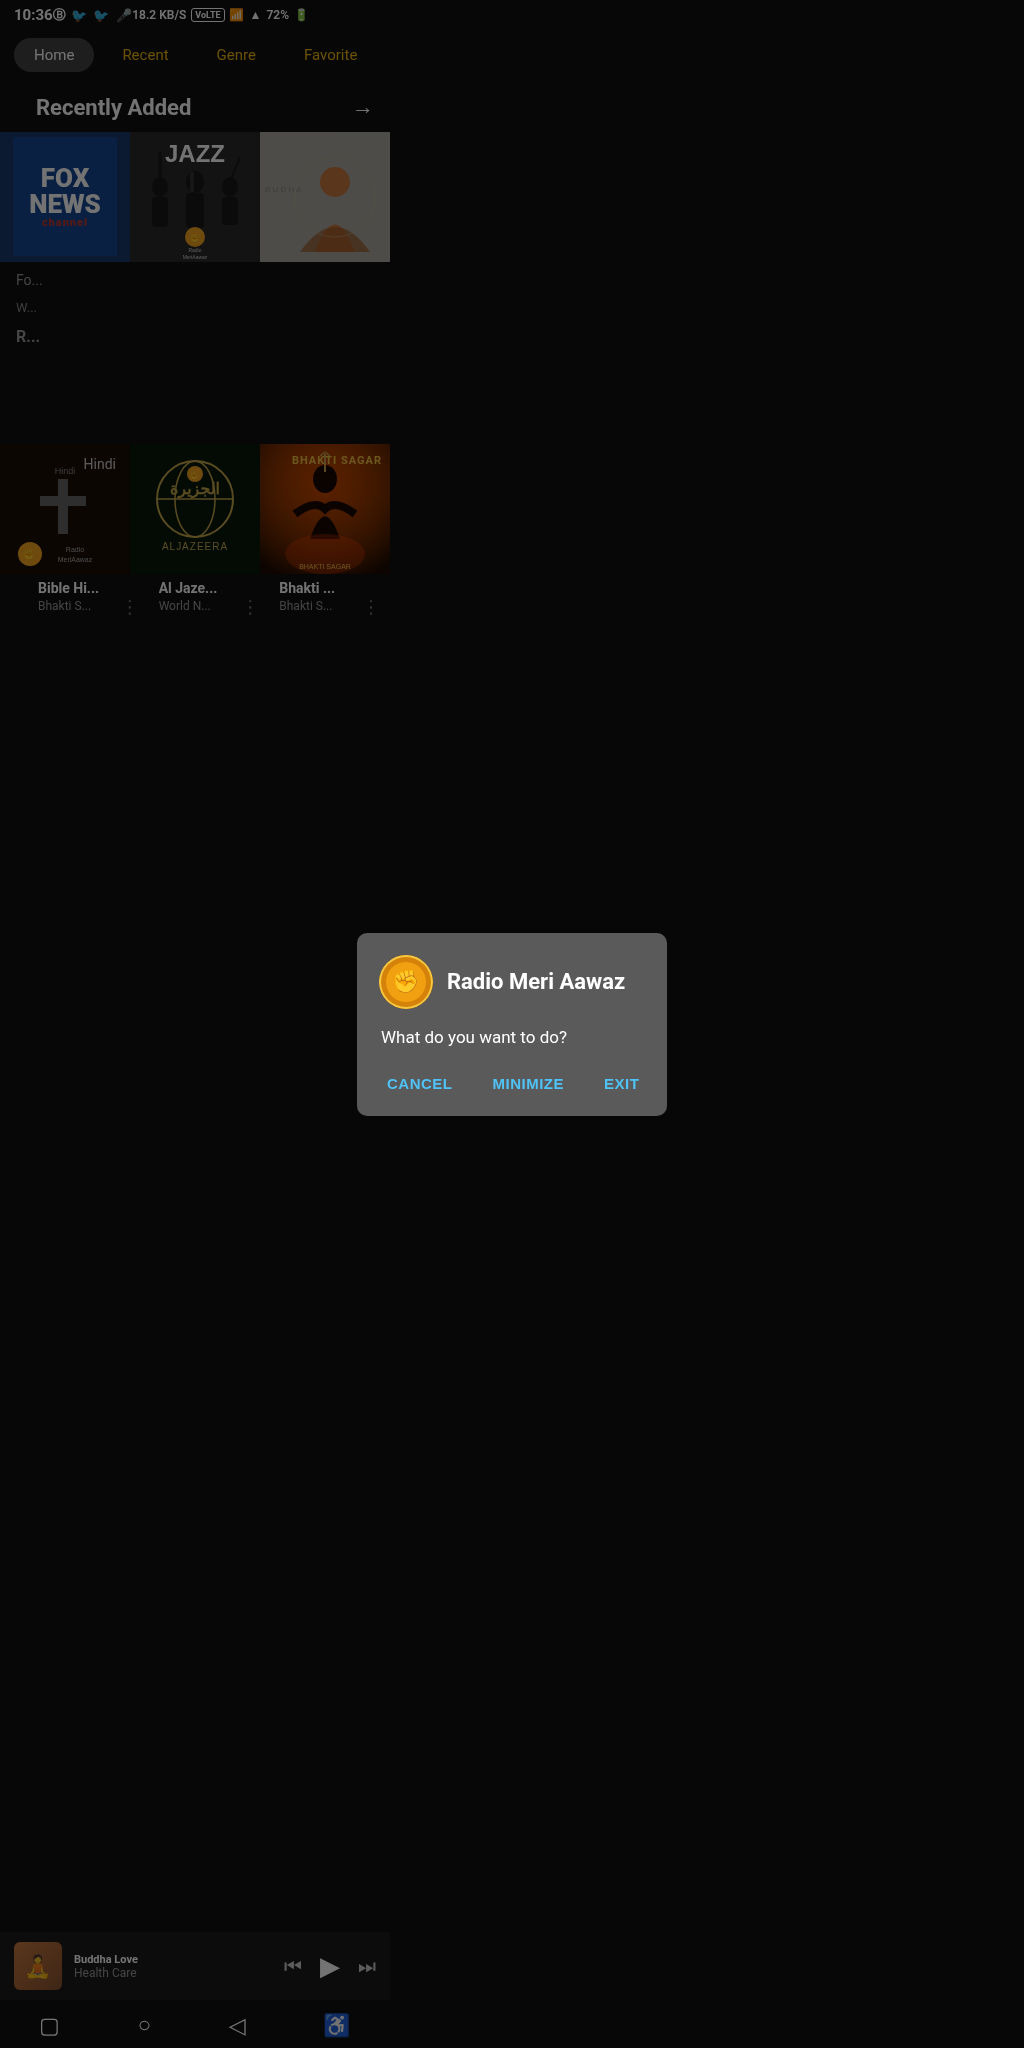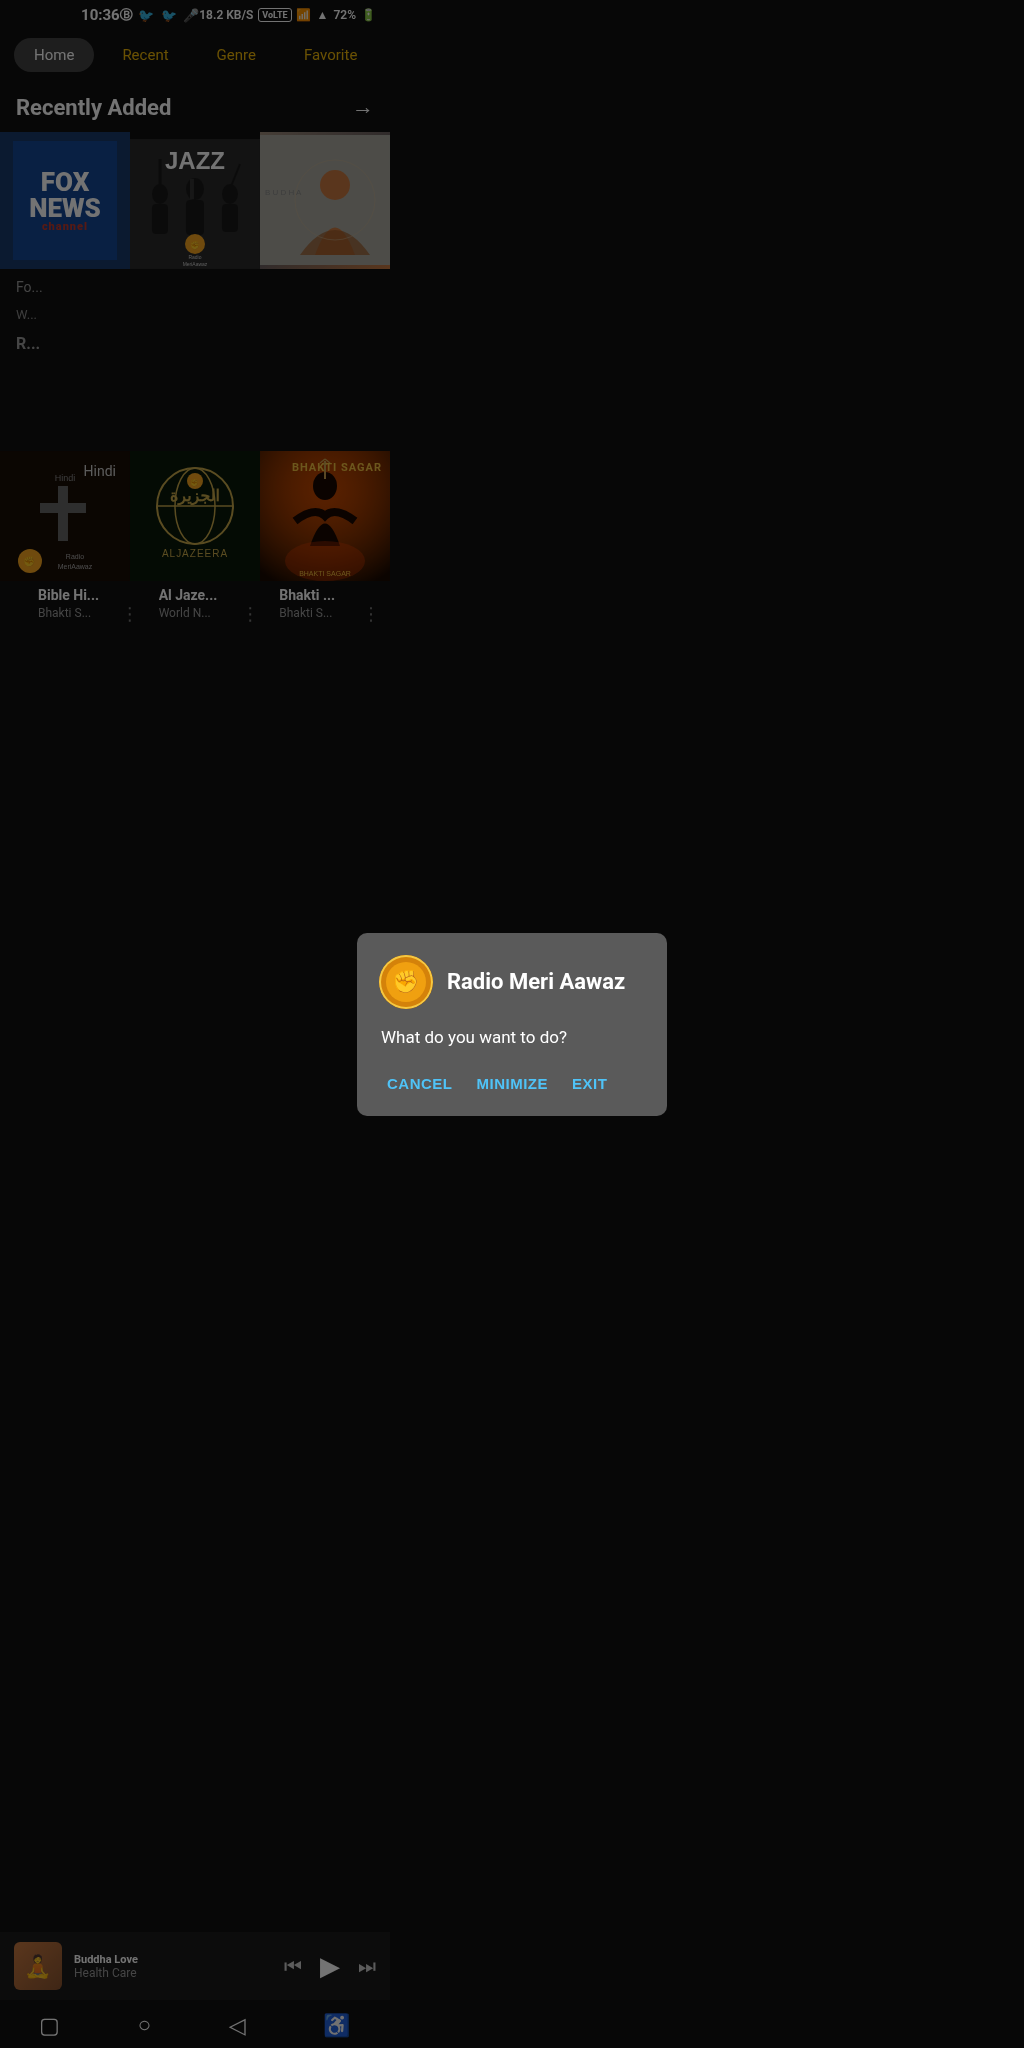--- a/index.html
+++ b/index.html
@@ -10,21 +10,21 @@
       background: #111;
       font-family: 'Roboto', Arial, sans-serif;
       color: #fff;
       position: relative;
       overflow: hidden;
     }
 
     
     .status-bar {
       display: flex;
-      justify-content: flex-end;
+      justify-content: flex-start;
       align-items: center;
       padding: 6px 14px 4px;
       background: #111;
       font-size: 13px;
       font-weight: 600;
     }
     .status-left { font-size: 15px; font-weight: 700; }
     .status-icons { display: flex; gap: 6px; align-items: center; font-size: 13px; }
     .status-right { display: flex; gap: 5px; align-items: center; font-size: 12px; font-weight: 600; }
     .volte-badge {
@@ -58,20 +58,21 @@
     .main-content {
       padding: 0 0 0 0;
     }
 
     
     .section-header {
       display: flex;
       justify-content: space-between;
       align-items: center;
       padding: 10px 16px 12px;
+      margin-left: 20px;
     }
     .section-title {
       font-size: 22px;
       font-weight: 700;
       color: #fff;
     }
     .arrow-right {
       font-size: 22px;
       color: #fff;
     }
@@ -116,21 +117,20 @@
       letter-spacing: 1px;
     }
 
     
     .jazz-card {
       background: #2a2a2a;
       position: relative;
       display: flex;
       align-items: flex-end;
       justify-content: center;
-      margin-top: 7px;
     }
     .jazz-silhouettes {
       width: 100%;
       height: 100%;
       background: linear-gradient(180deg, #3a3a3a 0%, #1a1a1a 100%);
       display: flex;
       align-items: flex-end;
       justify-content: center;
     }
 
@@ -349,21 +349,21 @@
       color: #fff;
     }
     .dialog-question {
       font-size: 17px;
       color: #fff;
       margin-bottom: 22px;
       padding-left: 2px;
     }
     .dialog-actions {
       display: flex;
-      gap: 8px;
+      gap: 24px;
       justify-content: flex-start;
     }
     .dialog-btn {
       font-size: 15px;
       font-weight: 700;
       color: #4fc3f7;
       background: none;
       border: none;
       cursor: pointer;
       padding: 6px 8px;

